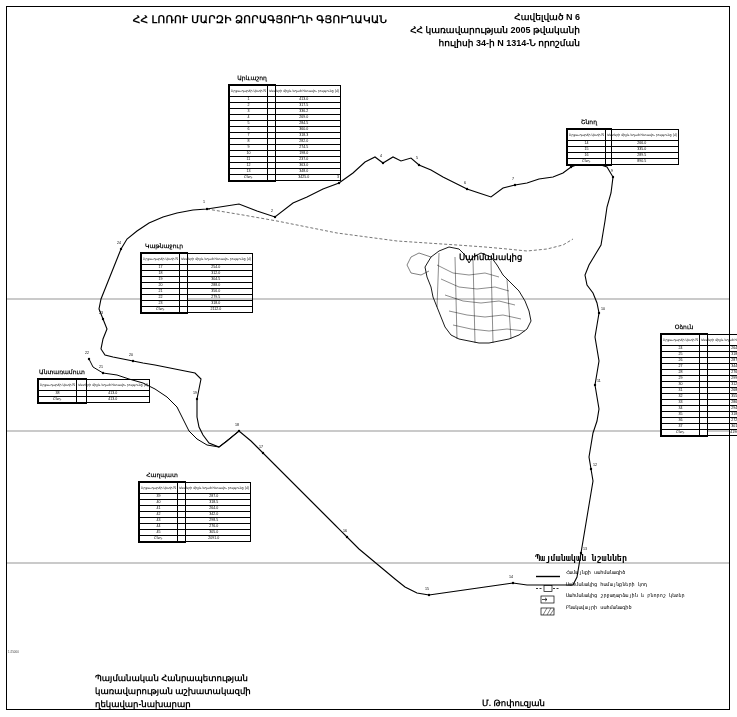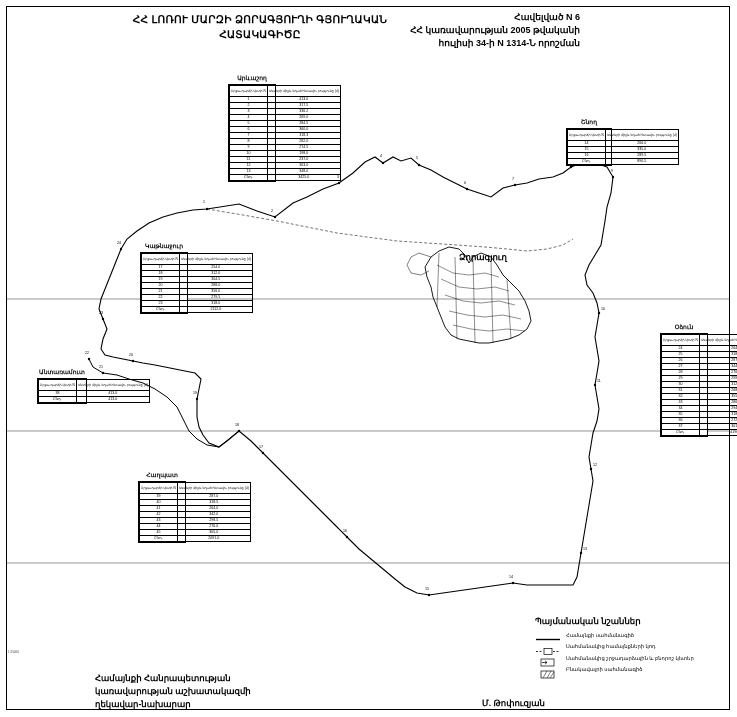--- a/index.html
+++ b/index.html
@@ -99,22 +99,23 @@
   }
   .city-label {
     position: absolute;
     font-size: 8.5px;
     font-weight: bold;
     white-space: nowrap;
   }
   .legend {
     position: absolute;
     left: 535px;
-    top: 616px;
+    top: 553px;
     width: 190px;
+    font-family: Liberation Mono, monospace;
   }
   .legend-title {
     font-size: 8.5px;
     font-weight: bold;
     margin-bottom: 4px;
     white-space: nowrap;
   }
   .legend-row {
     display: flex;
     align-items: center;
@@ -162,21 +163,20 @@
   }
 </style>
 </head>
 <body>
 
 <div id="page">
   <div class="frame"></div>
 
   <div class="title-block">
     <div>ՀՀ ԼՈՌՈՒ ՄԱՐԶԻ ՁՈՐԱԳՅՈՒՂԻ ԳՅՈՒՂԱԿԱՆ</div>
-    <div>ՀԱՏԱԿԱԳԻԾԸ</div>
   </div>
 
   <div class="approval-block">
     <div>Հավելված N 6</div>
     <div>ՀՀ կառավարության 2005 թվականի</div>
     <div>հուլիսի 34-ի N 1314-Ն որոշման</div>
   </div>
 
   <div class="map-area">
     <svg class="mapsvg" width="722" height="702" viewBox="0 0 722 702">
@@ -287,21 +287,21 @@
     <div class="pt-label" style="left:336px;top:522px;">16</div>
     <div class="pt-label" style="left:252px;top:438px;">17</div>
     <div class="pt-label" style="left:228px;top:416px;">18</div>
     <div class="pt-label" style="left:186px;top:384px;">19</div>
     <div class="pt-label" style="left:122px;top:346px;">20</div>
     <div class="pt-label" style="left:92px;top:358px;">21</div>
     <div class="pt-label" style="left:78px;top:344px;">22</div>
     <div class="pt-label" style="left:92px;top:304px;">23</div>
     <div class="pt-label" style="left:110px;top:234px;">24</div>
 
-    <div class="city-label" style="left:452px;top:245px;">Ձորագյուղ</div>
+    <div class="city-label" style="left:452px;top:245px;">Սահմանակից</div>
   </div>
 
   <div class="tbl" style="left:228px;top:84px;width:46px;">
     <div class="tcap">Արևաշող</div>
     <table>
       <tbody>
           <tr>
         <th>Շրջա-դարձի կետի N</th>
         <th>Կետերի միջև եղած հեռավո- րությունը (մ)</th>
       </tr>
@@ -613,21 +613,21 @@
           <line x1="8" y1="8" x2="12" y2="1" stroke="#000" stroke-width="0.5"></line>
           <line x1="12" y1="8" x2="16" y2="1" stroke="#000" stroke-width="0.5"></line>
           <line x1="15" y1="8" x2="19" y2="2" stroke="#000" stroke-width="0.5"></line>
         </svg>
       </div>
       <div class="legend-text">Բնակավայրի սահմանագիծ</div>
     </div>
   </div>
 
   <div class="sig-left">
-    <div>Համայնքի Հանրապետության</div>
+    <div>Պայմանական Հանրապետության</div>
     <div>կառավարության աշխատակազմի</div>
     <div>ղեկավար-նախարար</div>
   </div>
 
   <div class="sig-right">Մ. Թոփուզյան</div>
 
   <div class="corner-mark">1:25000</div>
 </div>
 
 </body></html>

